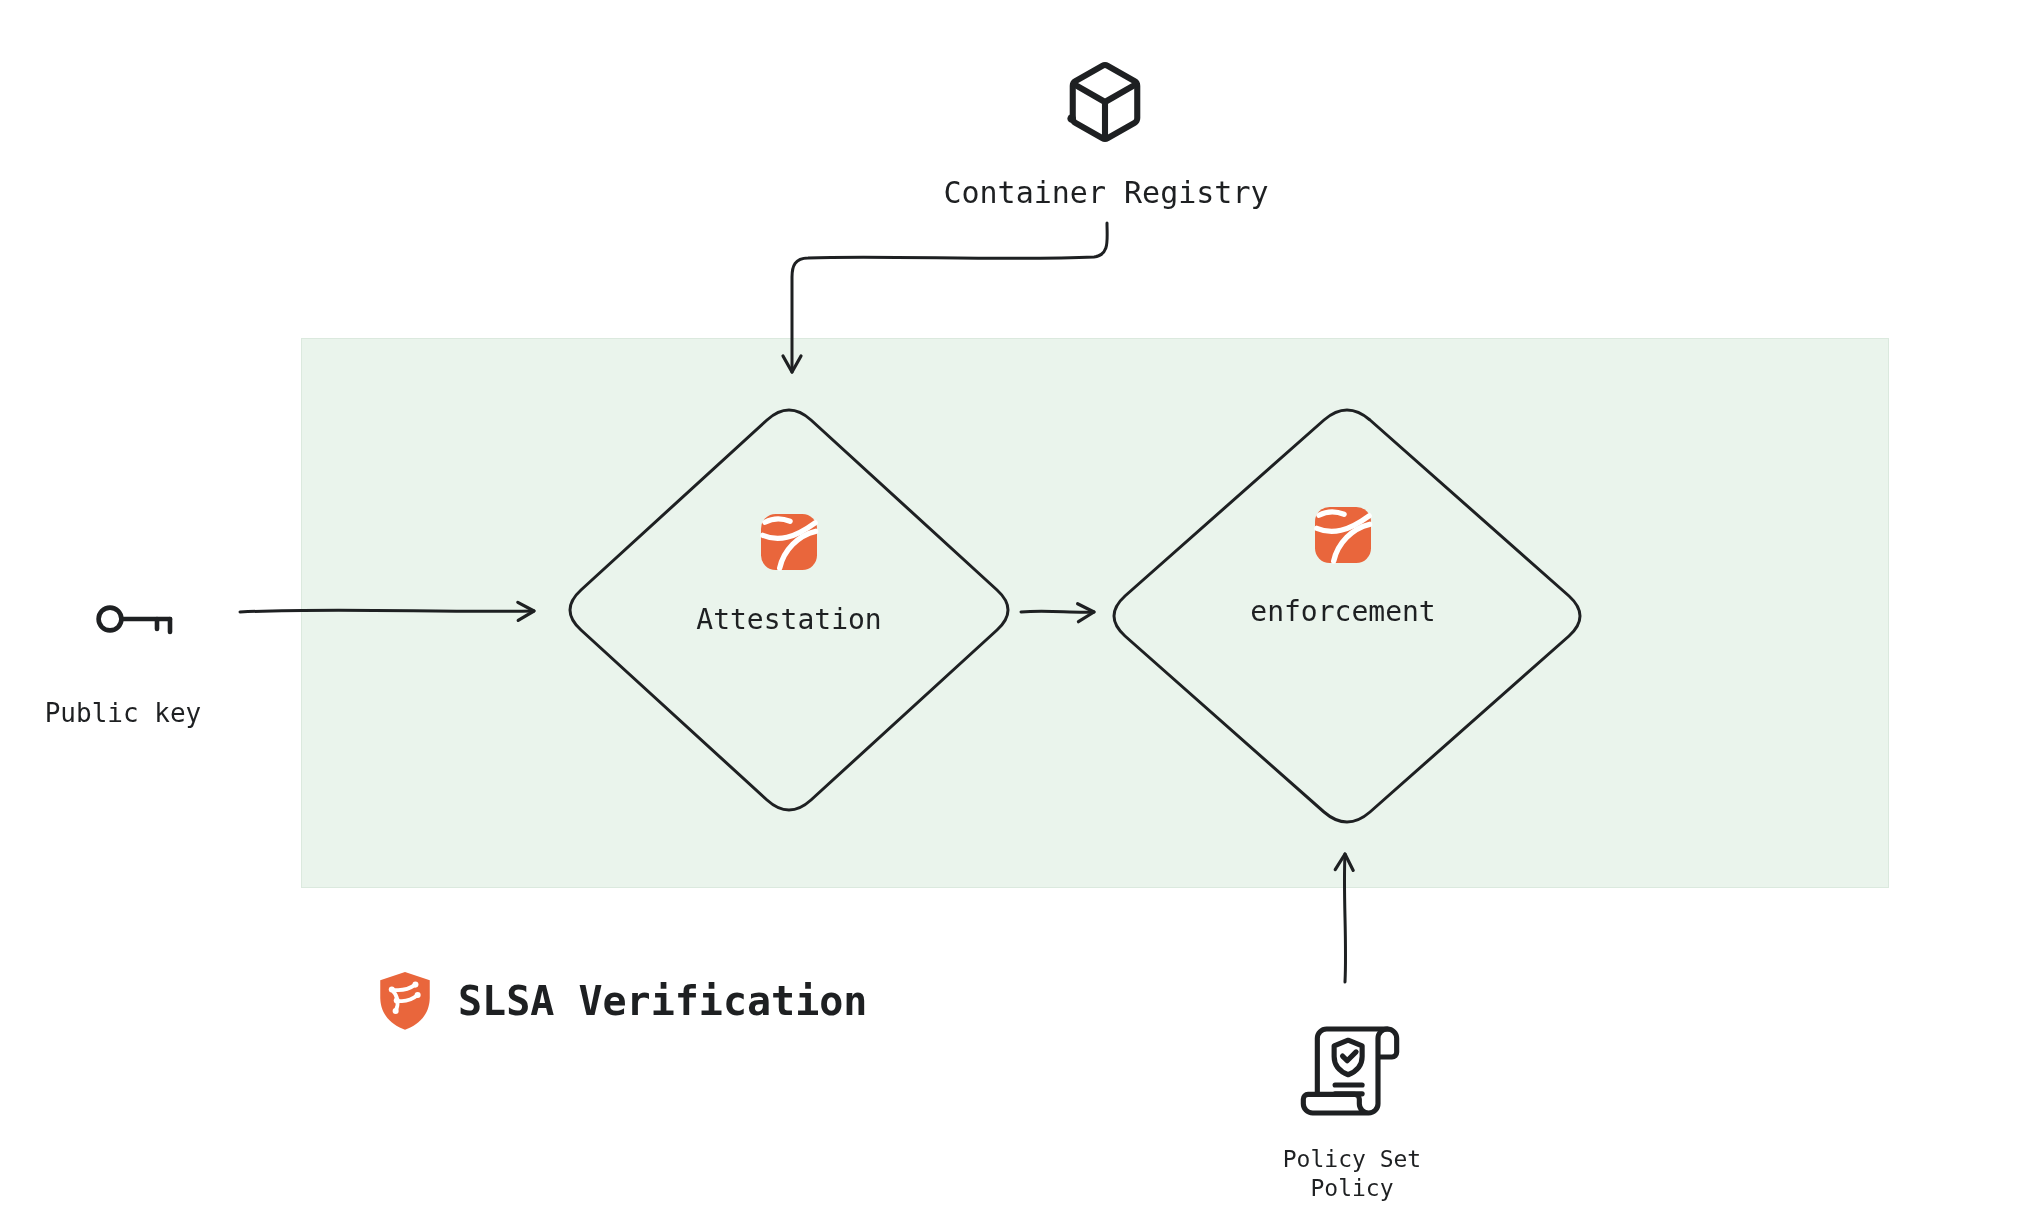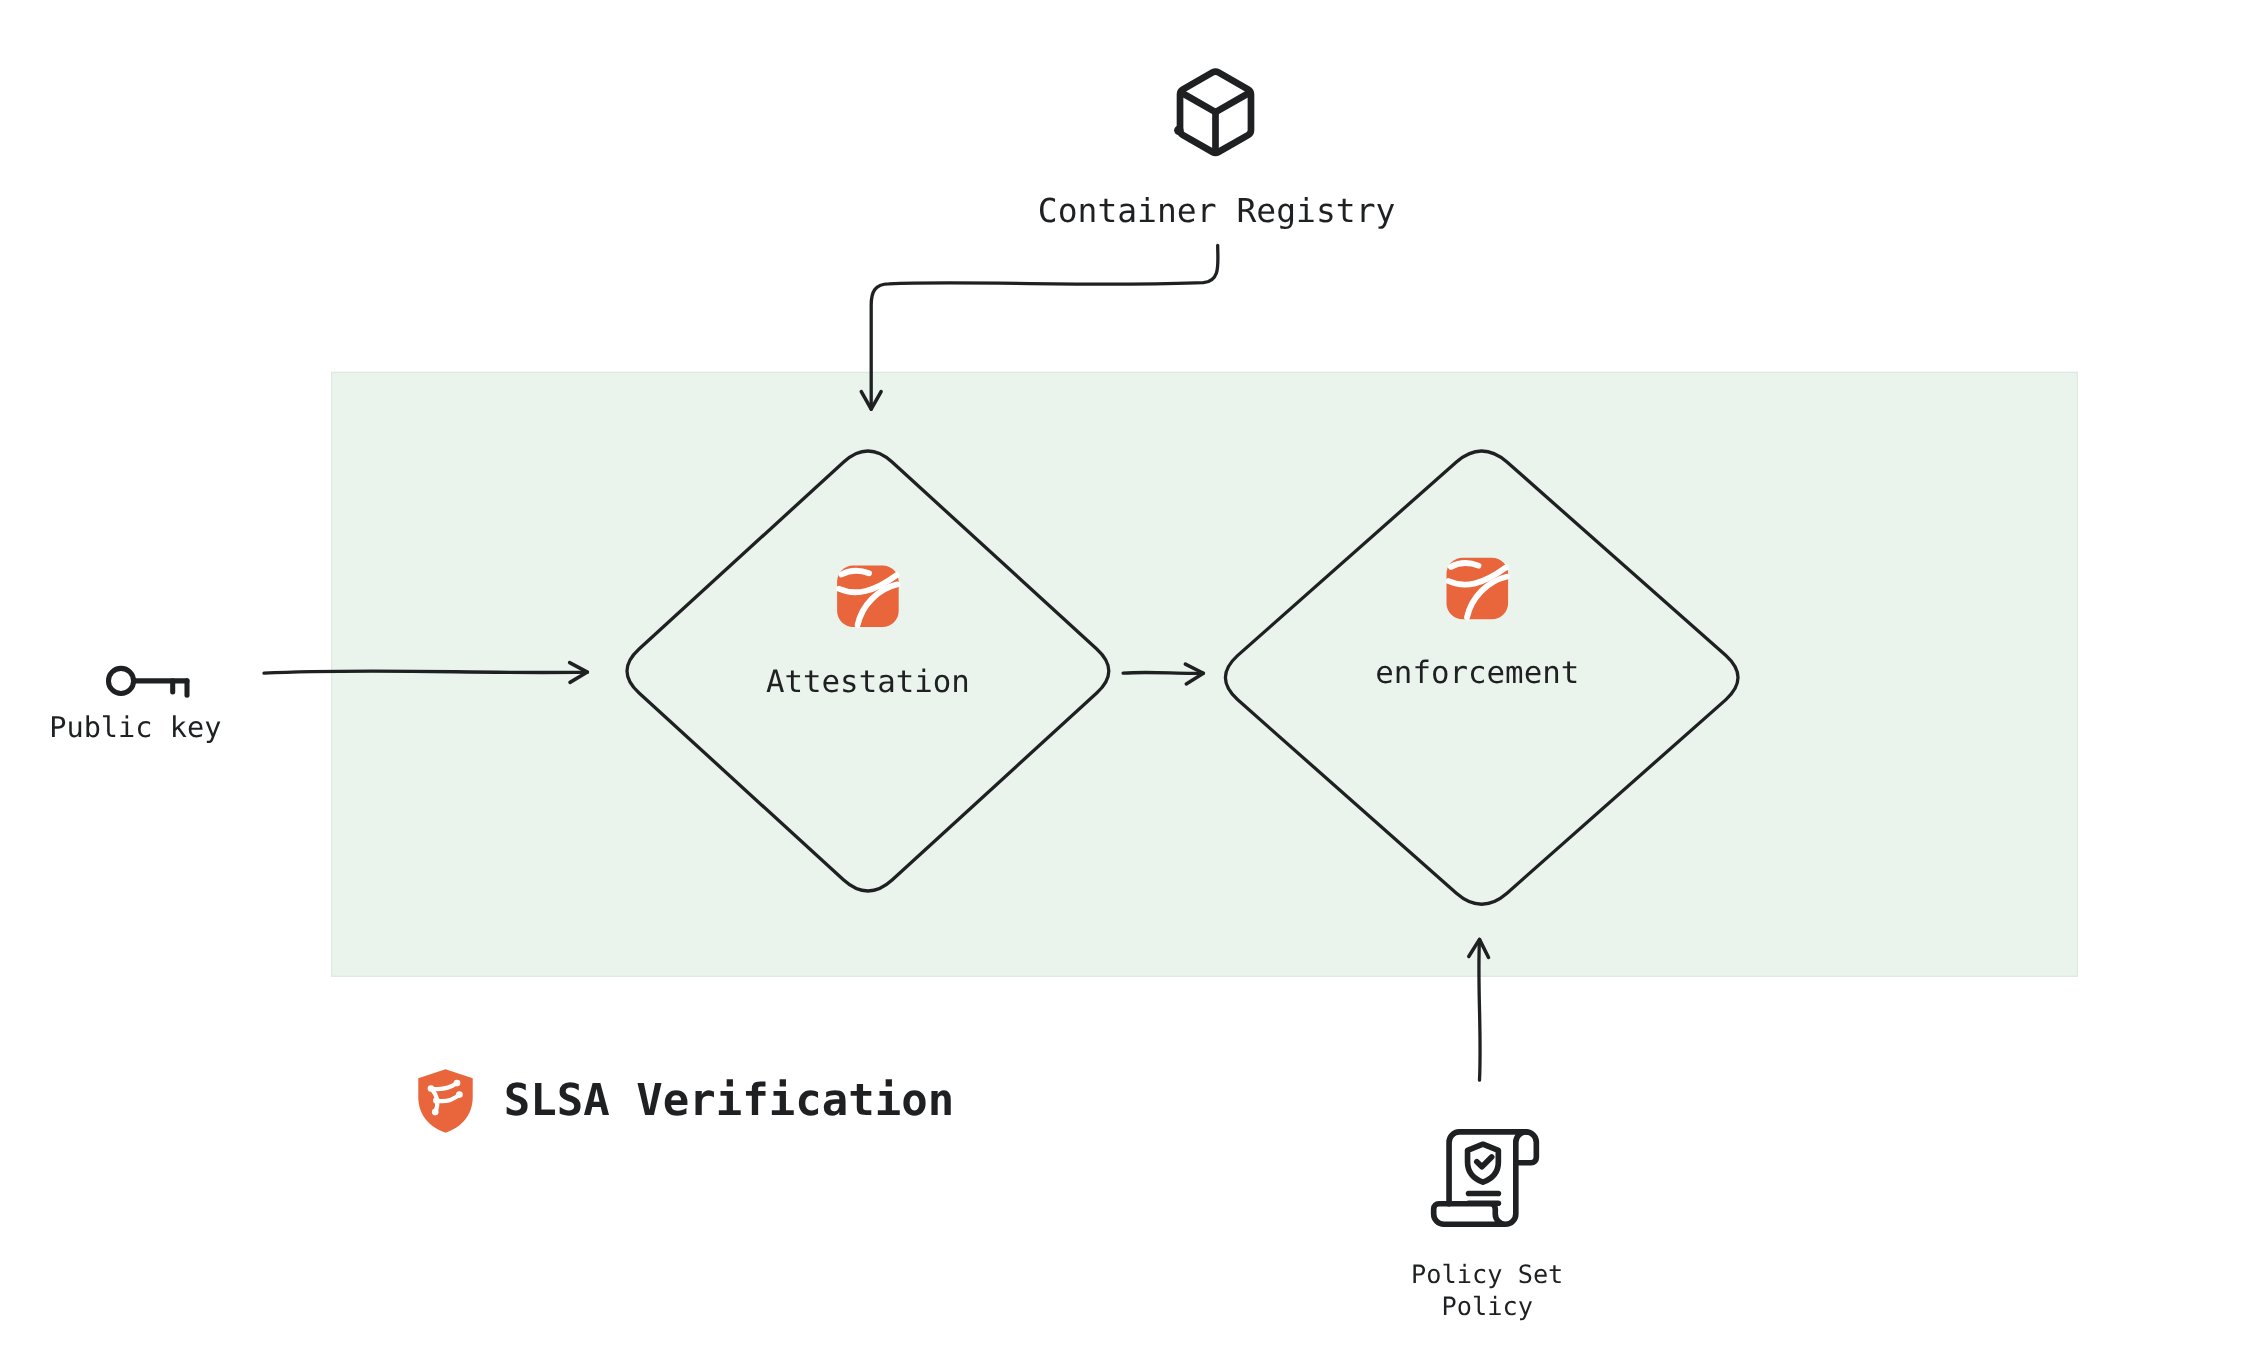--- a/index.html
+++ b/index.html
@@ -28,21 +28,21 @@
 
   
   .wires { left: 0; top: 0; z-index: 2; }
 
   .node { z-index: 3; text-align: center; margin-top: 33px; }
 
   .registry-icon  { left: 1062px; top: 26px;  width: 86px;  height: 86px; }
   .registry-label { left: 906px;  top: 140px; width: 400px; font-size: 30px; line-height: 40px; }
 
   .key-icon      { left: 94px; top: 562px; width: 84px; height: 48px; }
-  .pubkey-label  { left: 13px; top: 613px; width: 220px; font-size: 26px; line-height: 32px; }
+  .pubkey-label  { left: 13px; top: 664px; width: 220px; font-size: 26px; line-height: 32px; }
 
   .attestation-icon  { left: 757px;  top: 477px; width: 64px; height: 64px; }
   .attestation-label { left: 639px;  top: 567px; width: 300px; font-size: 28px; line-height: 39px; }
 
   .policy-icon  { left: 1311px; top: 470px; width: 64px; height: 64px; }
   .policy-label { left: 1193px; top: 559px; width: 300px; font-size: 28px; line-height: 39px; }
 
   .slsa-icon  { left: 372px; top: 934px; width: 66px; height: 66px; }
   .slsa-label { left: 458px; top: 943px; font-size: 40px; line-height: 50px; font-weight: bold; white-space: nowrap; text-align: left; }
 

